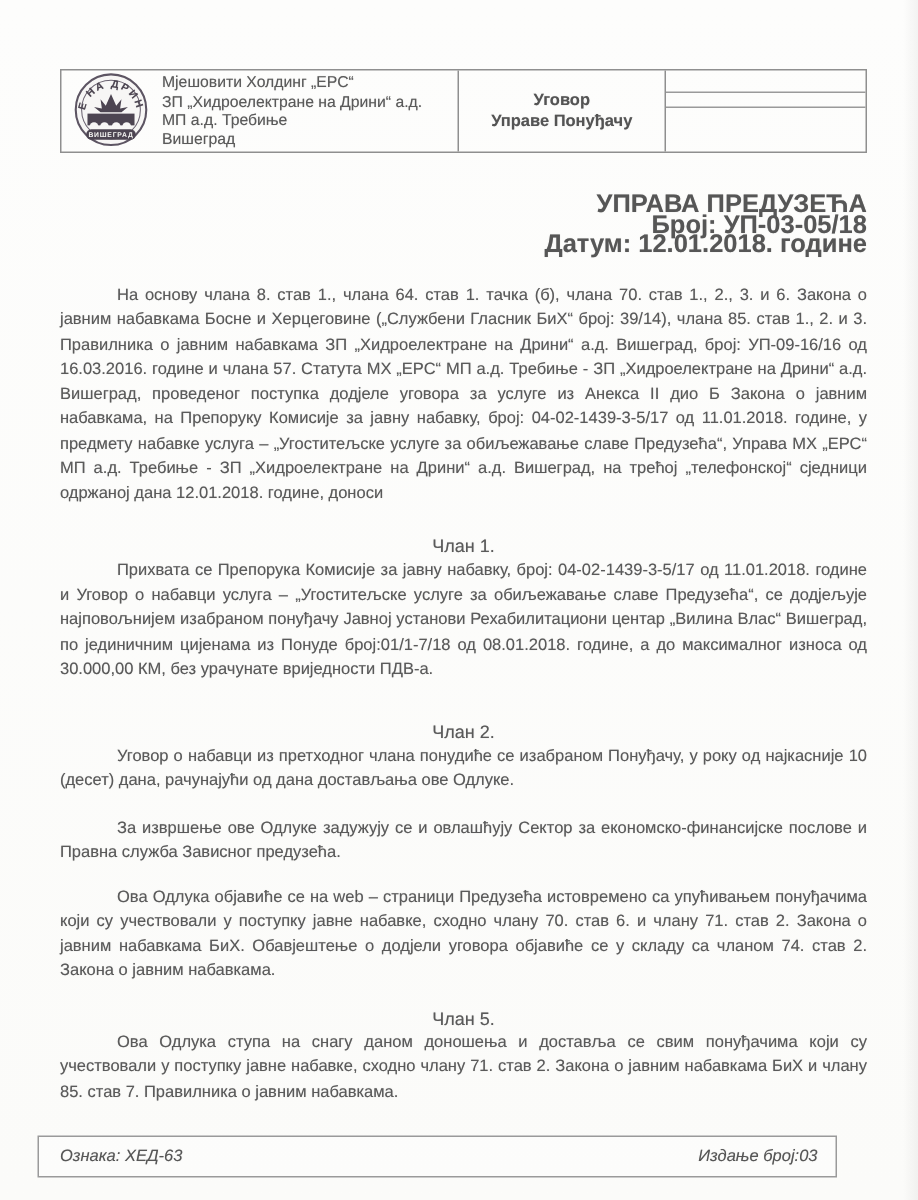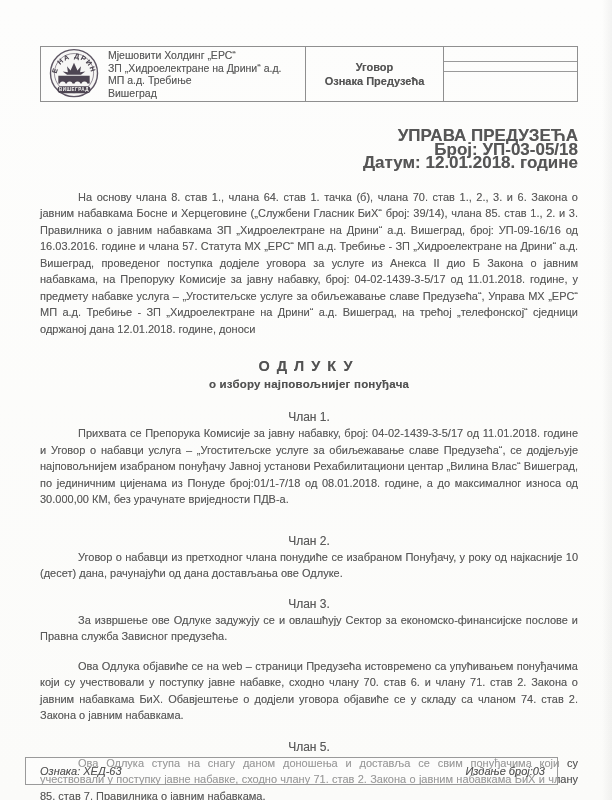--- a/index.html
+++ b/index.html
@@ -112,54 +112,49 @@
         </div>
         <div class="company-lines soft">
           <div>Мјешовити Холдинг „ЕРС“</div>
           <div>ЗП „Хидроелектране на Дрини“ а.д.</div>
           <div>МП а.д. Требиње</div>
           <div>Вишеград</div>
         </div>
       </div>
       <div class="ht-cell-doctype">
         <div>Уговор</div>
-        <div>Ознака Предузећа</div>
+        <div>Управе Понуђачу</div>
       </div>
       <div class="ht-cell-rows">
         <div class="ht-row1"></div>
         <div class="ht-row2"></div>
         <div class="ht-row3"></div>
       </div>
     </div>
 
     <div class="meta soft">
       <div>УПРАВА ПРЕДУЗЕЋА</div>
       <div>Број: УП-03-05/18</div>
       <div>Датум: 12.01.2018. године</div>
     </div>
 
     <p class="preamble soft">На основу члана 8. став 1., члана 64. став 1. тачка (б), члана 70. став 1., 2., 3. и 6. Закона о јавним набавкама Босне и Херцеговине („Службени Гласник БиХ“ број: 39/14), члана 85. став 1., 2. и 3. Правилника о јавним набавкама ЗП „Хидроелектране на Дрини“ а.д. Вишеград, број: УП-09-16/16 од 16.03.2016. године и члана 57. Статута МХ „ЕРС“ МП а.д. Требиње - ЗП „Хидроелектране на Дрини“ а.д. Вишеград, проведеног поступка додјеле уговора за услуге из Анекса II дио Б Закона о јавним набавкама, на Препоруку Комисије за јавну набавку, број: 04-02-1439-3-5/17 од 11.01.2018. године, у предмету набавке услуга – „Угоститељске услуге за обиљежавање славе Предузећа“, Управа МХ „ЕРС“ МП а.д. Требиње - ЗП „Хидроелектране на Дрини“ а.д. Вишеград, на трећој „телефонској“ сједници одржаној дана 12.01.2018. године, доноси</p>
 
-    <div class="title-block">
-      <div class="doc-title soft">ОДЛУКУ</div>
-      <div class="doc-subtitle soft">о избору најповољнијег понуђача</div>
-    </div>
 
     <div class="article a1">
       <div class="article-heading soft">Члан 1.</div>
       <p class="article-text soft">Прихвата се Препорука Комисије за јавну набавку, број: 04-02-1439-3-5/17 од 11.01.2018. године и Уговор о набавци услуга – „Угоститељске услуге за обиљежавање славе Предузећа“, се додјељује најповољнијем изабраном понуђачу Јавној установи Рехабилитациони центар „Вилина Влас“ Вишеград, по јединичним цијенама из Понуде број:01/1-7/18  од 08.01.2018. године, а до максималног износа од 30.000,00 КМ, без урачунате вриједности ПДВ-а.</p>
     </div>
 
     <div class="article a2">
       <div class="article-heading soft">Члан 2.</div>
       <p class="article-text soft">Уговор о набавци из претходног члана понудиће се изабраном Понуђачу, у року од најкасније 10 (десет) дана, рачунајући од дана достављања ове Одлуке.</p>
     </div>
 
     <div class="article a3">
-      <div class="article-heading soft">Члан 3.</div>
       <p class="article-text soft">За извршење ове Одлуке задужују се и овлашћују Сектор за економско-финансијске послове и Правна служба Зависног предузећа.</p>
     </div>
 
     <div class="article a4">
       <p class="article-text soft">Ова Одлука објавиће се на web – страници Предузећа истовремено са упућивањем понуђачима који су учествовали у поступку јавне набавке, сходно члану 70. став 6. и члану 71. став 2. Закона о јавним набавкама БиХ. Обавјештење о додјели уговора објавиће се у складу са чланом 74. став 2. Закона о јавним набавкама.</p>
     </div>
 
     <div class="article a5">
       <div class="article-heading soft">Члан 5.</div>
       <p class="article-text soft">Ова Одлука ступа на снагу даном доношења и доставља се свим понуђачима који су учествовали у  поступку јавне набавке, сходно члану 71. став 2. Закона о јавним набавкама БиХ и члану 85. став 7. Правилника о јавним набавкама.</p>

